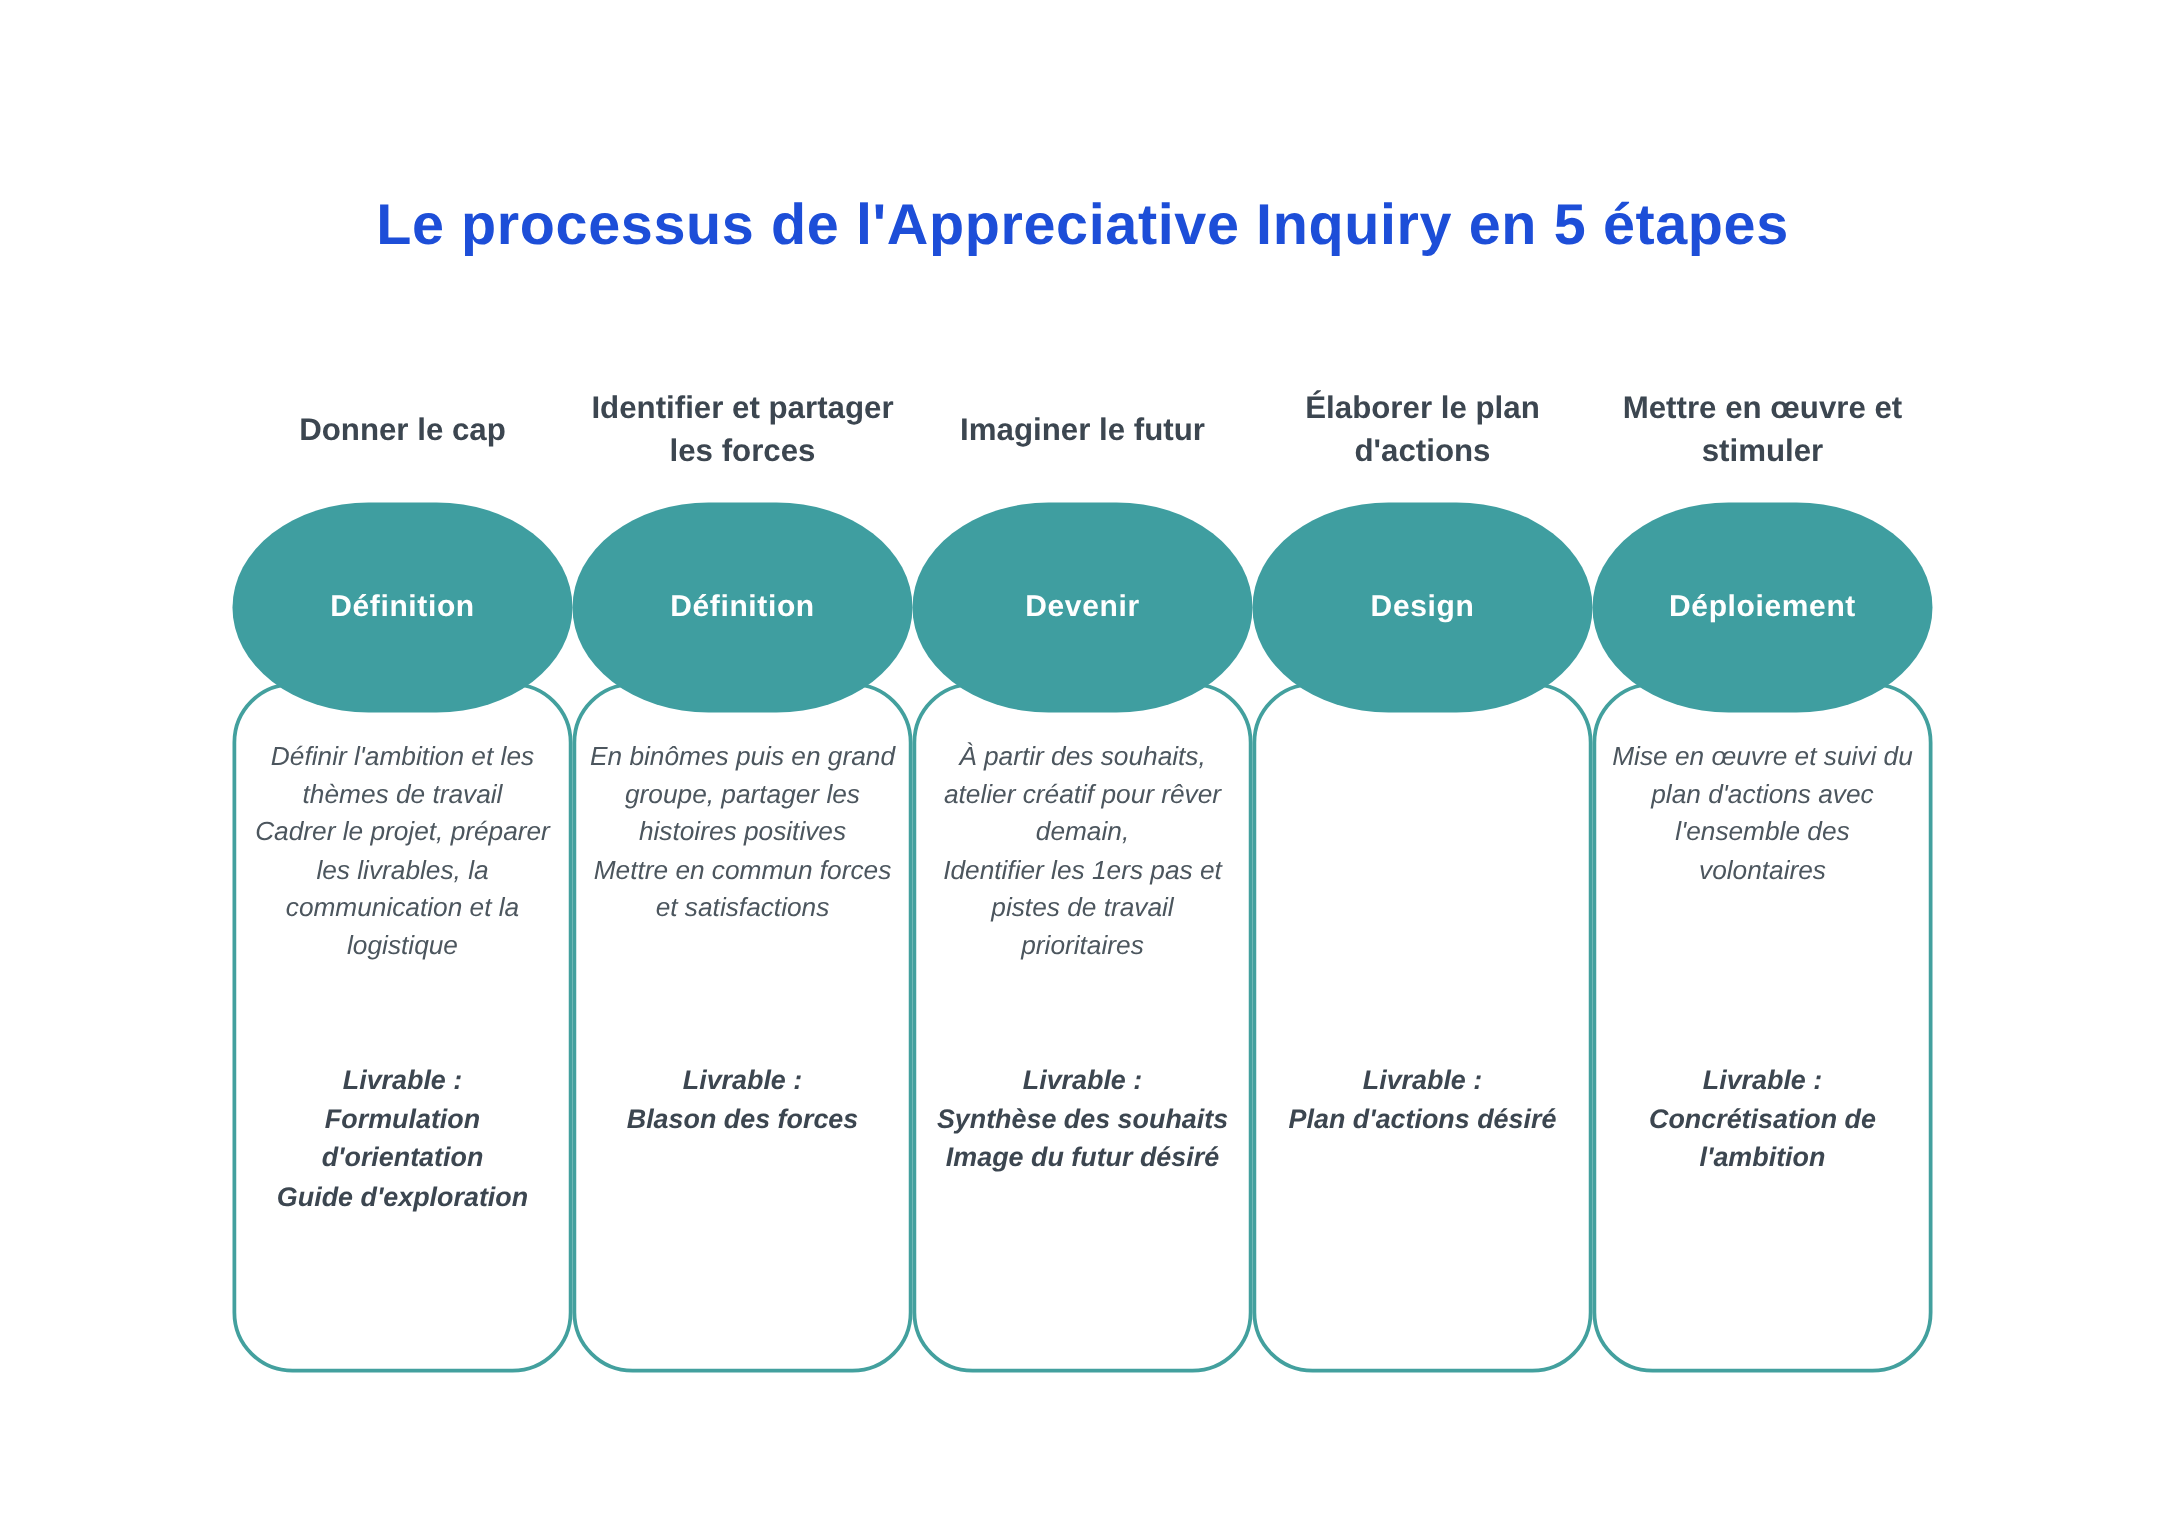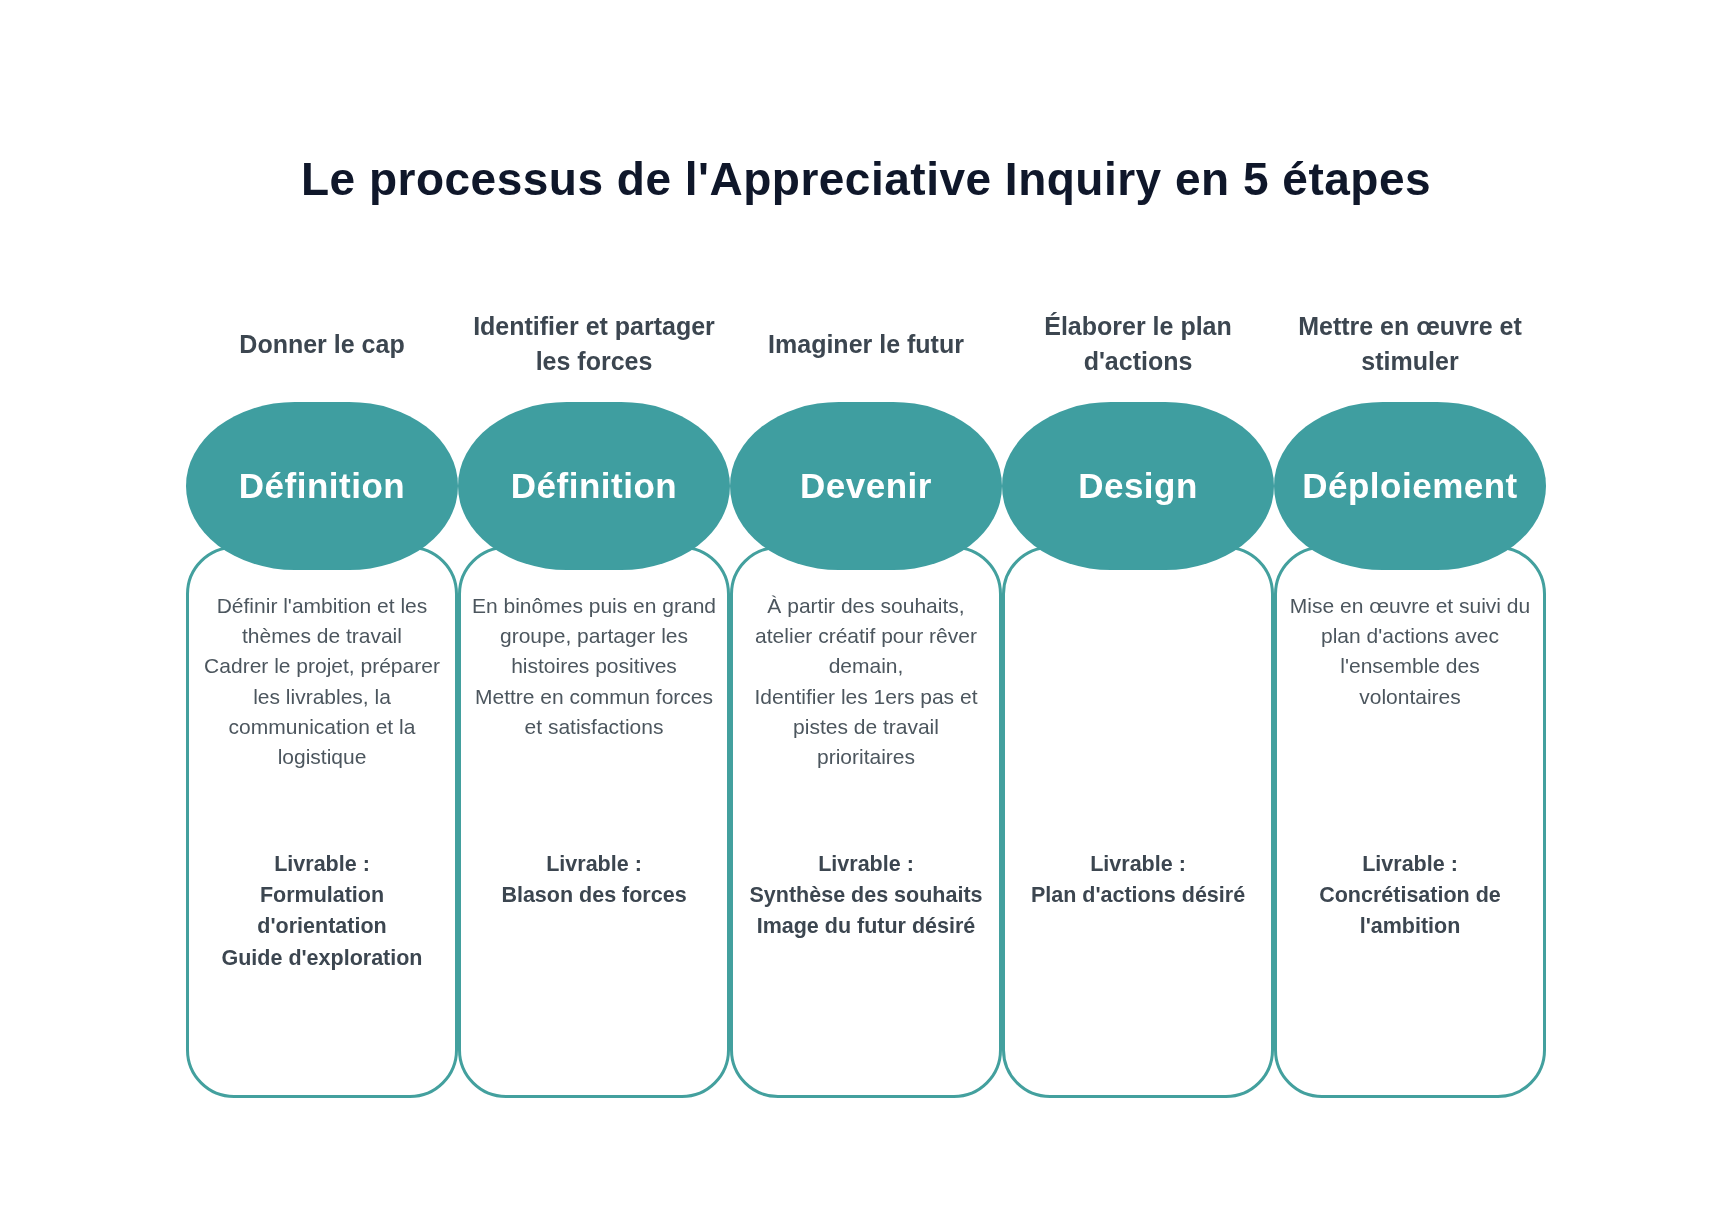--- a/index.html
+++ b/index.html
@@ -12,21 +12,21 @@
     height: 1225px;
     font-family: "Liberation Sans", sans-serif;
     overflow: hidden;
     position: relative;
   }
   .title {
     margin-top: 152px;
     text-align: center;
     font-size: 46px;
     font-weight: bold;
-    color: #0f172a;
+    color: #1d4ed8;
     letter-spacing: 0.5px;
   }
   .columns {
     margin-top: 90px;
     display: flex;
     justify-content: center;
   }
   .column {
     width: 272px;
     display: flex;
@@ -48,33 +48,34 @@
   .pill {
     position: relative;
     z-index: 2;
     height: 168px;
     background: #3F9EA0;
     border-radius: 40% / 50%;
     display: flex;
     align-items: center;
     justify-content: center;
     color: #ffffff;
-    font-size: 35px;
+    font-size: 24px;
     font-weight: bold;
     letter-spacing: 0.5px;
   }
   .card {
     position: relative;
     z-index: 1;
     margin-top: -24px;
     height: 552px;
     background: #ffffff;
     border: 3px solid #43A09E;
     border-radius: 48px;
     box-sizing: border-box;
+    font-style: italic;
   }
   .card-body {
     position: absolute;
     top: 42px;
     left: 10px;
     right: 10px;
     text-align: center;
     font-size: 21px;
     color: #4C565E;
     line-height: 1.44;

